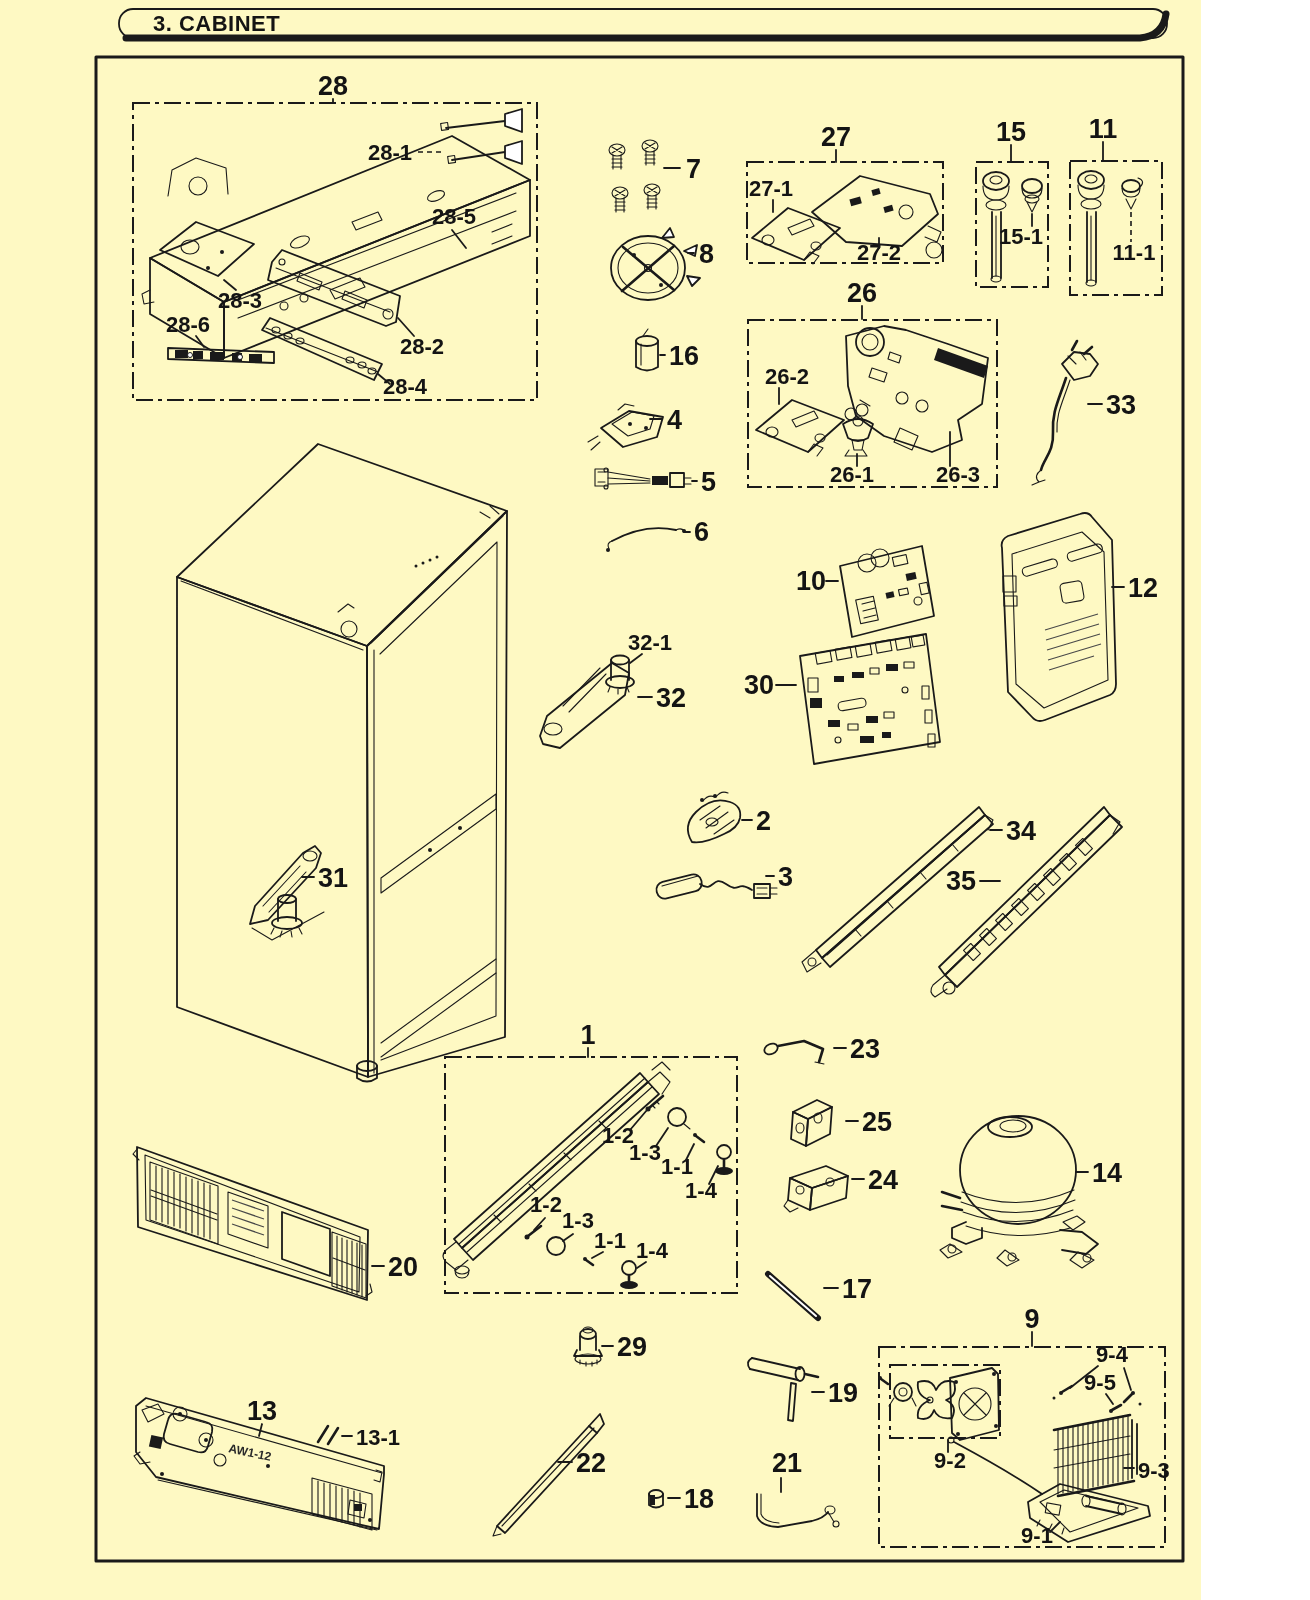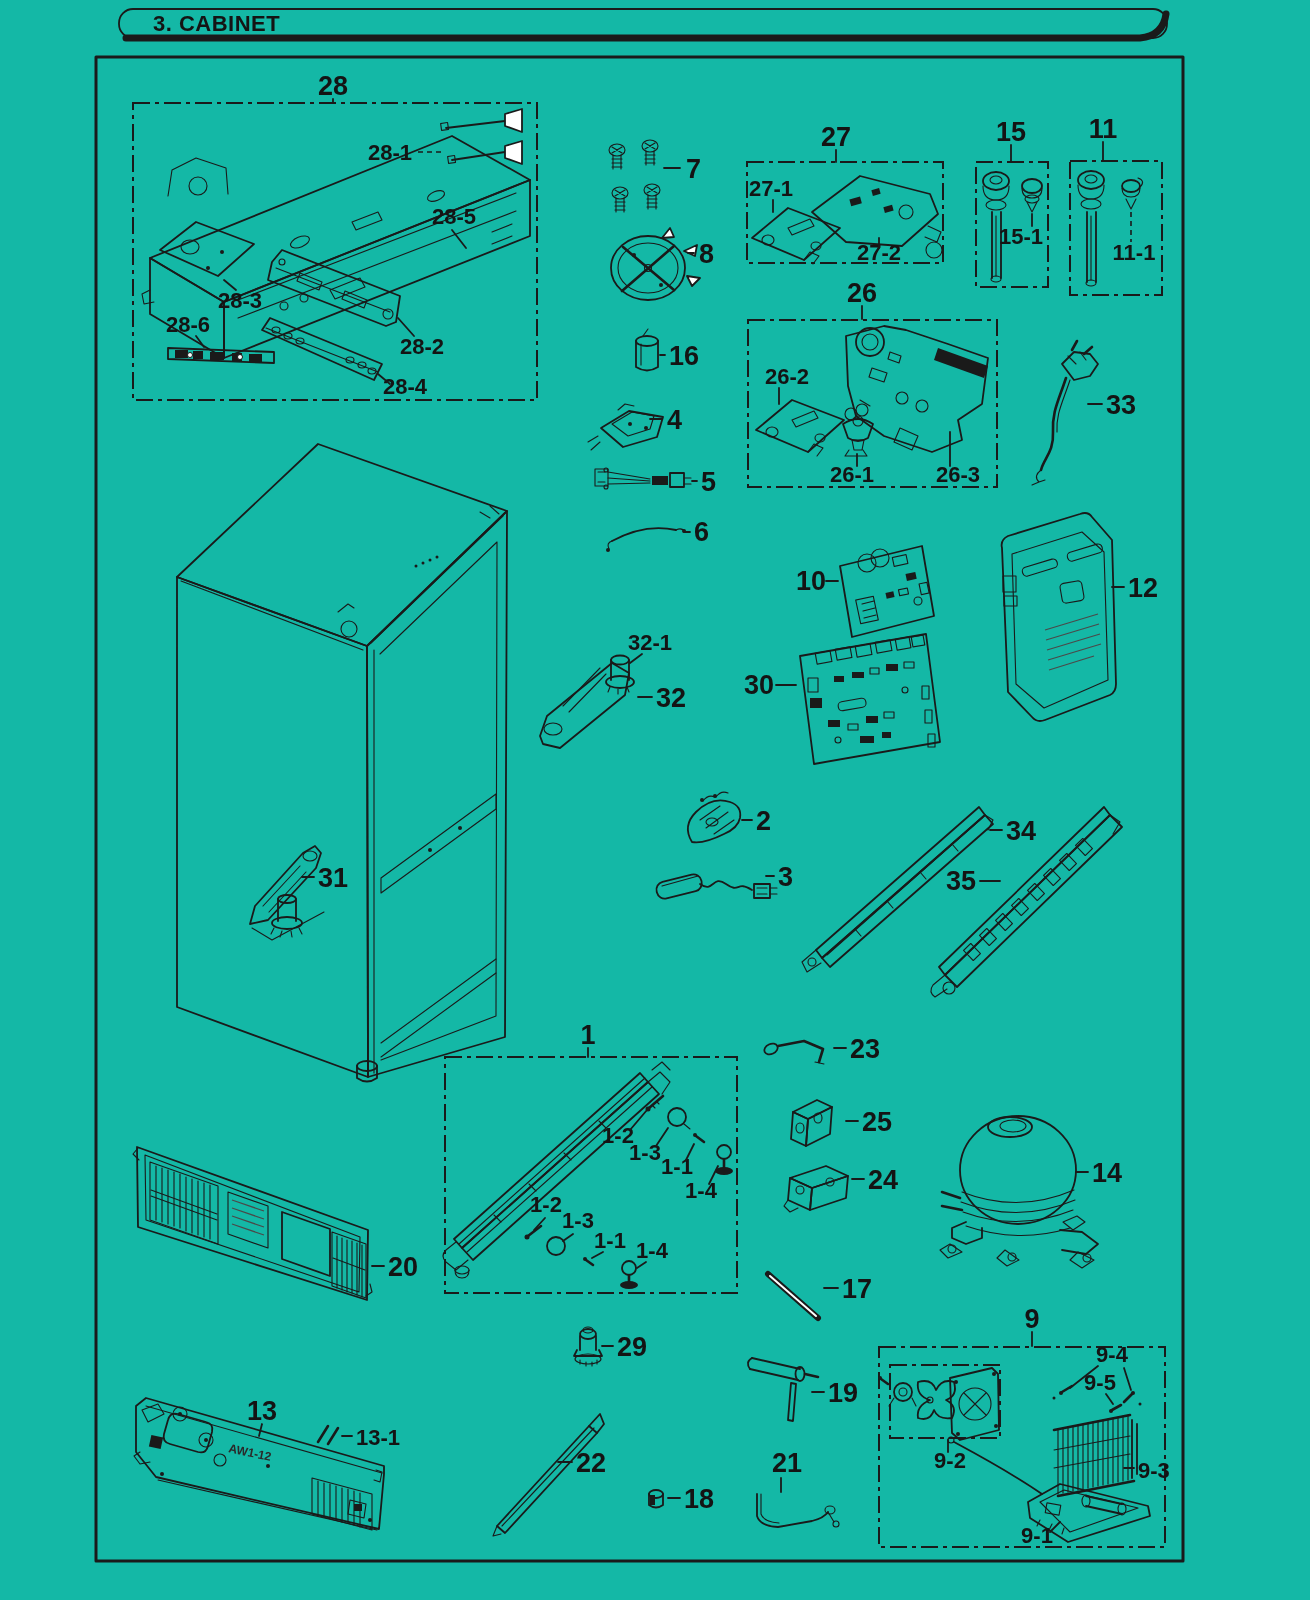--- a/index.html
+++ b/index.html
@@ -1,16 +1,16 @@
 <!DOCTYPE html>
 <html><head>
 <meta charset="utf-8">
 <style>
   html,body{margin:0;padding:0;background:#ffffff;}
-  .page{position:relative;width:1310px;height:1600px;background:#14b8a6;}
+  .page{position:relative;width:1201px;height:1600px;background:#fef9c3;}
   svg{display:block;}
   .s{stroke:#1a1a1a;stroke-width:1.8;fill:none;stroke-linecap:round;stroke-linejoin:round;}
   .s1{stroke:#1a1a1a;stroke-width:1.1;fill:none;stroke-linecap:round;stroke-linejoin:round;}
   .s25{stroke:#1a1a1a;stroke-width:2.6;fill:none;stroke-linecap:round;stroke-linejoin:round;}
   .f{fill:#1a1a1a;stroke:none;}
   .wf{fill:#ffffff;stroke:#1a1a1a;stroke-width:1.8;stroke-linejoin:round;}
   .box{stroke:#1a1a1a;stroke-width:2;fill:none;stroke-dasharray:17 5 4 5;}
   .lead{stroke:#1a1a1a;stroke-width:1.8;fill:none;stroke-linecap:round;}
   .leadd{stroke:#1a1a1a;stroke-width:1.6;fill:none;stroke-dasharray:5 4;}
   .lbl{font-family:"Liberation Sans",sans-serif;font-weight:700;font-size:27px;fill:#141414;}

